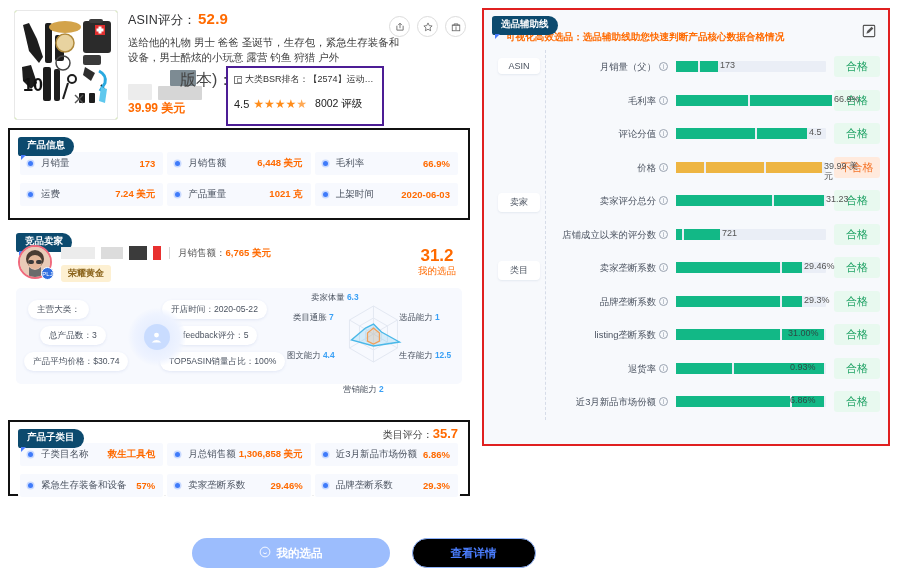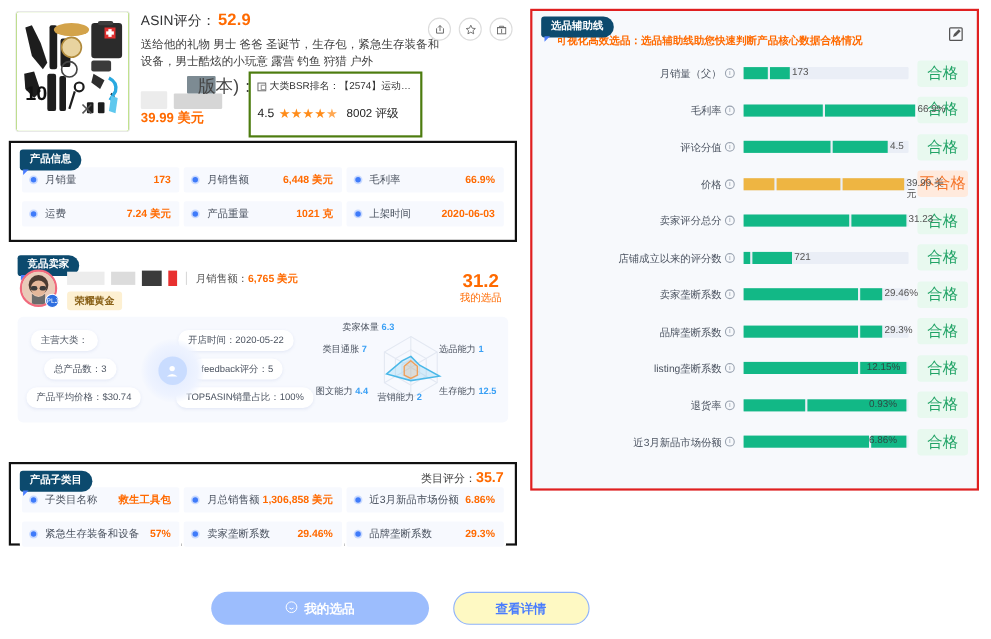--- a/index.html
+++ b/index.html
@@ -31,21 +31,21 @@
   .variant-row { margin-top:3px; position:relative; height:44px; }
   .blur { background:#e3e3e3; border-radius:1px; position:absolute; }
   .b1 { left:0px; top:16px; width:24px; height:16px; background:#ececec;}
   .b2 { left:30px; top:18px; width:44px; height:14px; background:#d6d6d6;}
   .b3 { left:42px; top:2px; width:26px; height:16px; background:#7d8b93;}
   .vlabel { position:absolute; left:52px; top:2px; font-size:16px; color:#444;text-align:right; }
   .price { position:absolute; left:0; top:32px; font-size:12px; color:#ff6a00; font-weight:bold; }
 
   .bsr-box {
     position:absolute; left:98px; top:-2px; width:158px; height:60px;
-    border:2px solid #4d7c0f; background:#fff; padding:5px 6px;
+    border:2px solid #4c1d95; background:#fff; padding:5px 6px;
   }
   .bsr-line { font-size:9px; color:#333; display:flex; align-items:center; gap:3px; }
   .bsr-ico { width:8px; height:8px; border:1px solid #777; display:inline-block; position:relative; }
   .bsr-ico:after { content:''; position:absolute; left:1.5px; top:1.5px; width:3px;height:3px;border:1px solid #999;}
   .rating-line { margin-top:11px; display:flex; align-items:center; gap:4px; font-size:11px; color:#222; }
   .stars { color:#ff8c1a; font-size:12px; letter-spacing:0px; }
   .rev-count { color:#222; font-size:10.5px; margin-left:4px;}
 
   .icon-btns { position:absolute; right:4px; top:12px; display:flex; gap:7px; }
   .cbtn {
@@ -135,21 +135,21 @@
   .radar-lbl i { font-style:normal; color:#3aa0f5; font-weight:bold; }
 
   
   .btn-row { position:absolute; left:0; top:538px; width:727px; display:flex; justify-content:center; gap:22px; }
   .btn-primary {
     width:198px;height:30px;border-radius:16px;background:#9cbdfd;color:#fff;
     font-size:11.5px; display:flex;align-items:center;justify-content:center;gap:6px;
     cursor:pointer; border:none; font-weight:bold;
   }
   .btn-ghost {
-    width:124px;height:30px;border-radius:16px;background:#fef9c3;color:#4a7dfd;
+    width:124px;height:30px;border-radius:16px;background:#000000;color:#4a7dfd;
     border:1px solid #8fb3fb; font-size:11.5px; display:flex;align-items:center;justify-content:center;
     cursor:pointer; font-weight:bold;
   }
 
   
   .right-panel {
     position:absolute; left:482px; top:8px; width:408px; height:438px;
     border:2px solid #e02020; background:#f7f9fc;
   }
   .rp-sub {
@@ -183,21 +183,21 @@
   .bar-bg { position:absolute; left:0; top:0; width:100%; height:11px;
             background:#eaeef6; border-radius:1px; }
   .bar-fill { position:absolute; left:0; top:0; height:11px; display:flex; gap:2px; }
   .seg { height:11px; background:#12b886; }
   .seg.warn { background:#eeb542; }
   .bar-val {
     position:absolute; top:-1px; font-size:9px; color:#555; white-space:normal;
     width:42px; line-height:10px;
   }
   .status {
-    width:46px; text-align:center; font-size:14px; padding:3px 0;
+    width:46px; text-align:center; font-size:11px; padding:3px 0;
     border-radius:3px; flex:none;
   }
   .st-ok { background:#e8f9ef; color:#21a366; }
   .st-no { background:#ffeadd; color:#f5752a; }
 </style>
 </head>
 <body>
 
 <div class="page">
 
@@ -421,21 +421,21 @@
           </svg>
           <div class="radar-lbl" style="left:20px; top:-2px;">
             <span>卖家体量</span> <i>6.3</i>
           </div>
           <div class="radar-lbl" style="left:108px; top:18px;">
             <span>选品能力</span> <i>1</i>
           </div>
           <div class="radar-lbl" style="left:108px; top:56px;">
             <span>生存能力</span> <i>12.5</i>
           </div>
-          <div class="radar-lbl" style="left:52px; top:62px;">
+          <div class="radar-lbl" style="left:52px; top:90px;">
             <span>营销能力</span> <i>2</i>
           </div>
           <div class="radar-lbl" style="left:-4px; top:56px;">
             <span>图文能力</span> <i>4.4</i>
           </div>
           <div class="radar-lbl" style="left:2px; top:18px;">
             <span>类目通胀</span> <i>7</i>
           </div>
         </div>
       </div>
@@ -501,20 +501,25 @@
     </div>
     <div class="rp-edit">
       <svg width="14" height="14" viewBox="0 0 16 16" fill="none" stroke="#555" stroke-width="1.3">
         <rect x="1.5" y="1.5" width="13" height="13" rx="1"></rect>
         <path d="M5 11 l1 -3 l5 -5 l2 2 l-5 5 z" fill="#555" stroke="none"></path>
       </svg>
     </div>
     <div class="rp-sub">可视化高效选品：选品辅助线助您快速判断产品核心数据合格情况</div>
 
     <div class="rp-body">
+      <div class="grp-col" style="height:370px;">
+        <div class="grp-lbl" style="top:8px;">ASIN</div>
+        <div class="grp-lbl" style="top:143px;">卖家</div>
+        <div class="grp-lbl" style="top:211px;">类目</div>
+      </div>
 
       <div class="rows">
 
         <div class="row">
           <div class="r-label">
             <span>月销量（父）</span>
               <i class="info-i">i</i>
           </div>
           <div class="bar-area">
             <div class="bar-bg"></div>
@@ -644,21 +649,21 @@
           <div class="r-label">
             <span>listing垄断系数</span>
               <i class="info-i">i</i>
           </div>
           <div class="bar-area">
             <div class="bar-bg"></div>
             <div class="bar-fill">
               <span class="seg" style="width:104px"></span>
               <span class="seg" style="width:42px"></span>
             </div>
-            <span class="bar-val" style="left:112px; color:#2c4a45;">12.15%</span>
+            <span class="bar-val" style="left:112px; color:#2c4a45;">31.00%</span>
           </div>
           <div class="status st-ok">合格</div>
         </div>
 
         <div class="row">
           <div class="r-label">
             <span>退货率</span>
               <i class="info-i">i</i>
           </div>
           <div class="bar-area">

